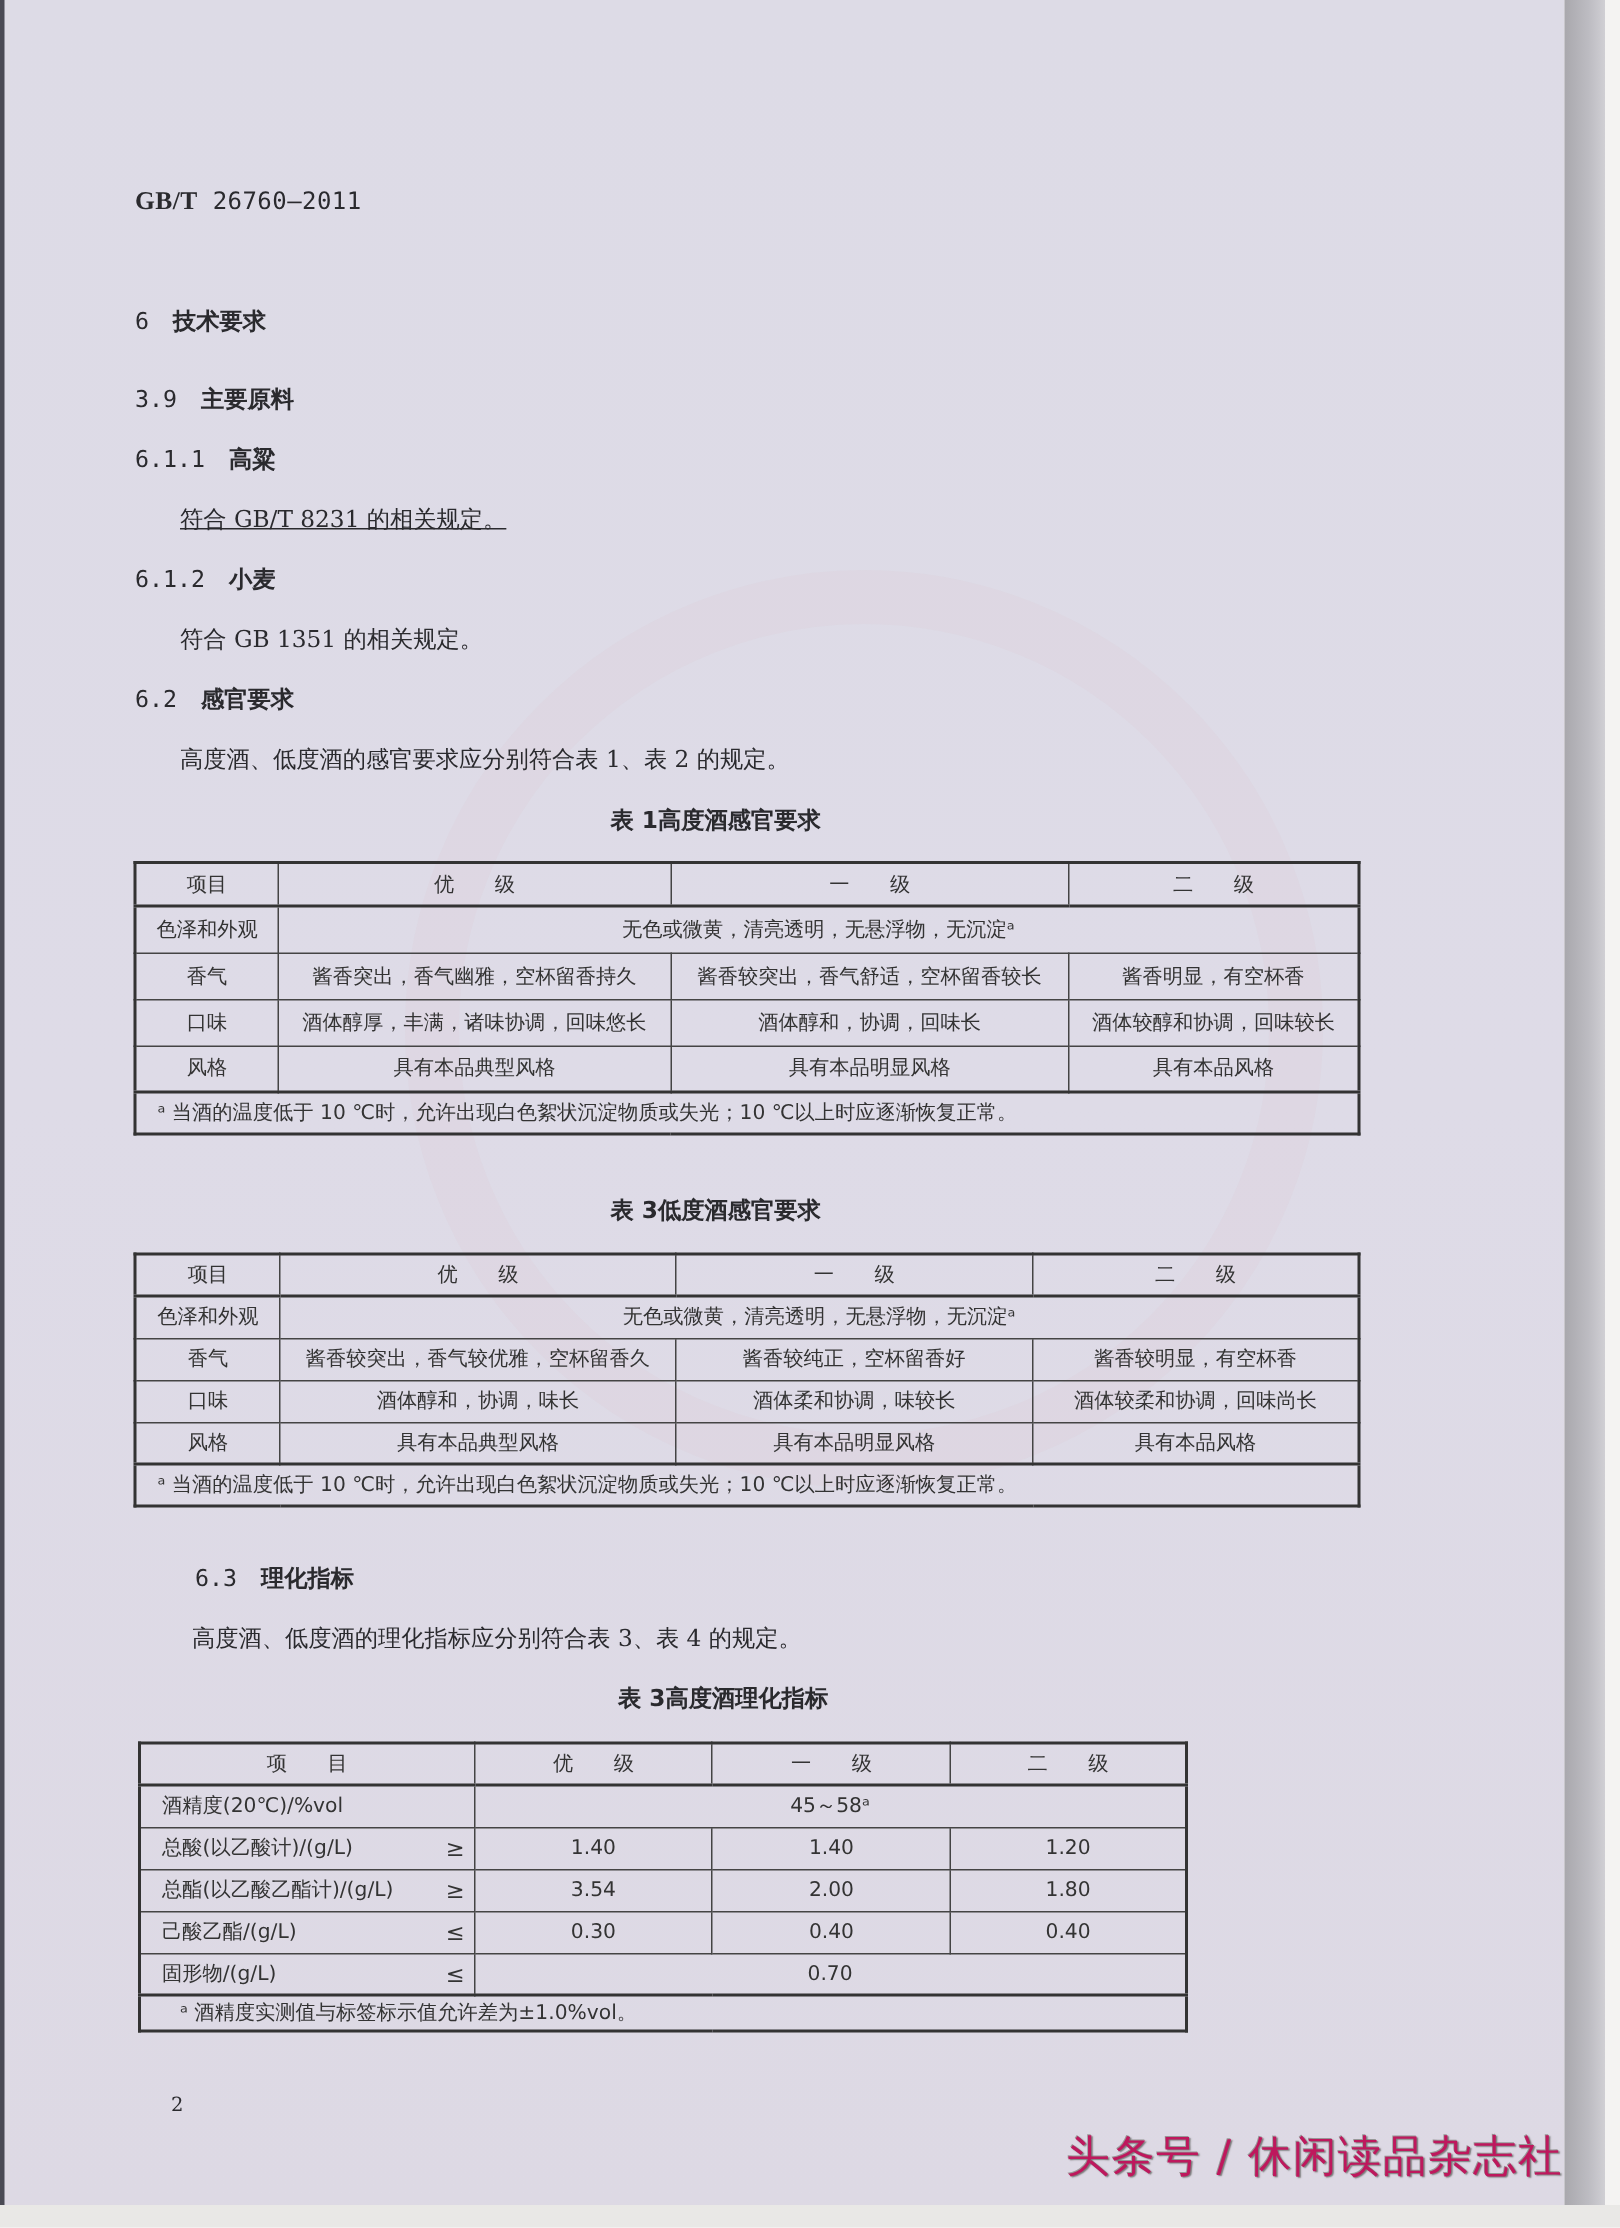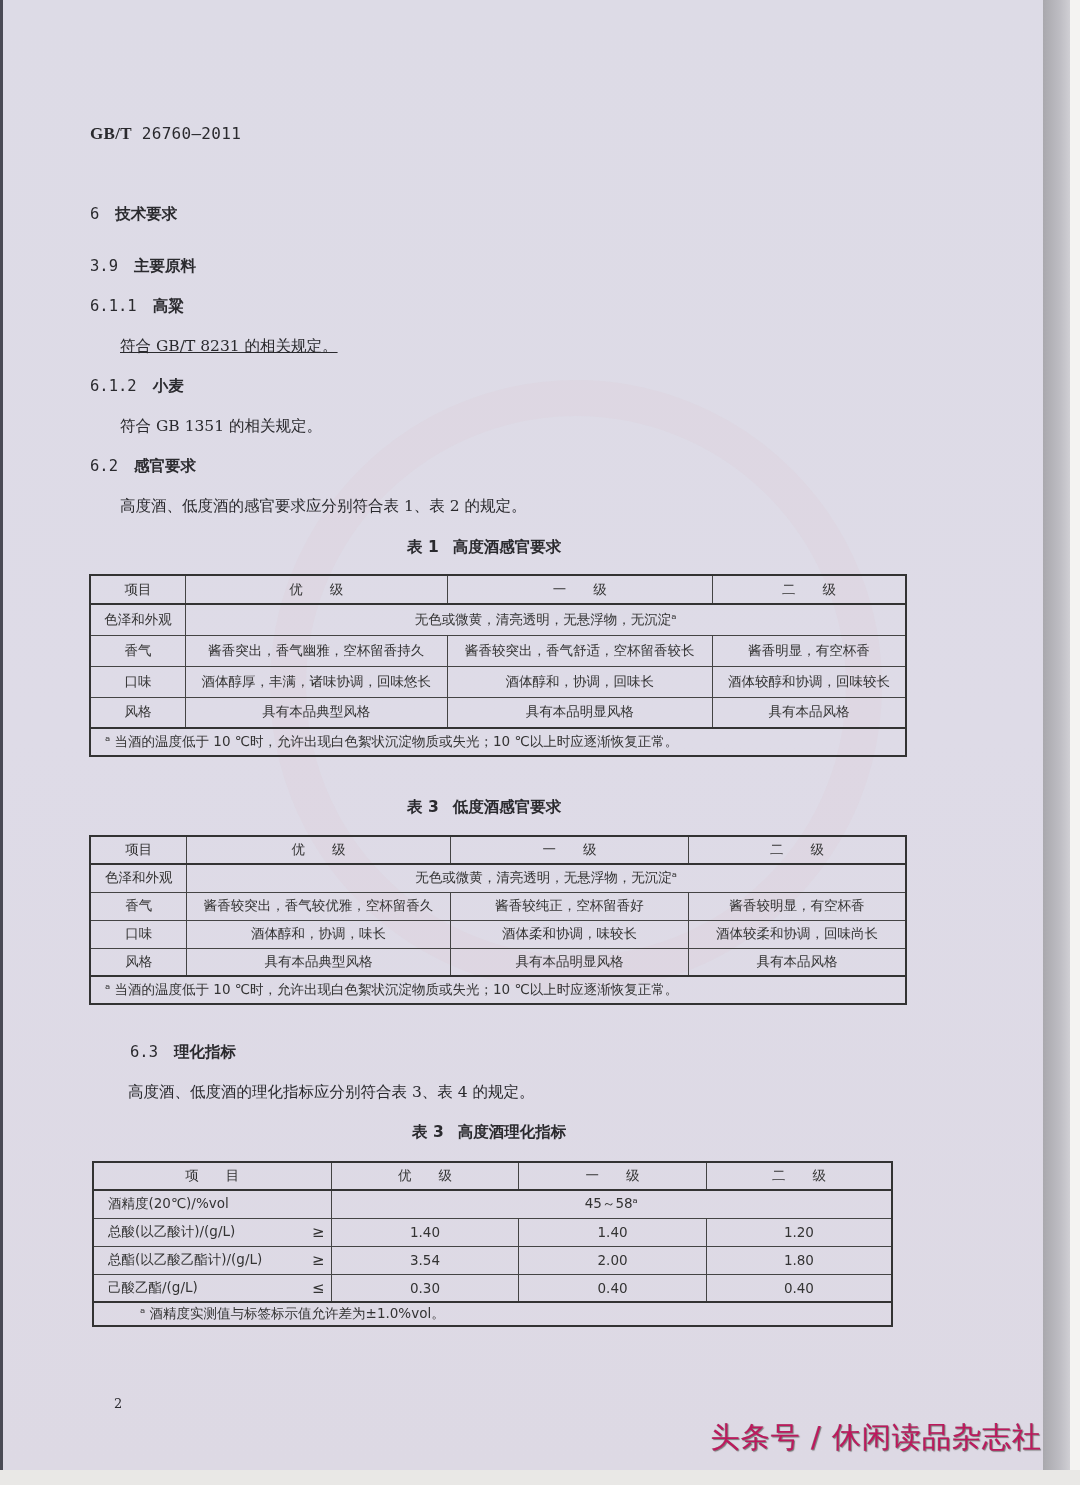--- a/index.html
+++ b/index.html
@@ -22,21 +22,21 @@
     position: absolute; left: 0; top: 0; width: 3px; height: 1470px; background: #4a4a55;
   }
   .bottom-strip { position: absolute; left: 0; top: 1470px; width: 1080px; height: 15px; background: #e9e8e6; }
   .t { position: absolute; white-space: nowrap; }
   .std-code { left: 90px; top: 124px; font-size: 16px; font-family: "DejaVu Sans Mono", monospace; letter-spacing: 0.3px; }
   .std-code b { font-family: "Liberation Serif", serif; font-weight: bold; font-size: 17px; }
   .h { font-family: "DejaVu Sans", sans-serif; font-size: 15.5px; font-weight: bold; }
   .h .num { font-family: "DejaVu Sans Mono", monospace; font-weight: normal; margin-right: 16px; }
   .p { font-size: 15.5px; }
   .caption { font-family: "DejaVu Sans", sans-serif; font-size: 15.5px; font-weight: bold; }
-  .caption .num { margin-right: 14px; }
+  .caption .num { }
 
   table.doc {
     position: absolute; border-collapse: collapse; font-size: 13.5px;
     font-family: "DejaVu Sans", sans-serif; color: #333;
     border: 2px solid #333;
   }
   table.doc td, table.doc th {
     border: 1px solid #444; text-align: center; padding: 0 4px; font-weight: normal;
     white-space: nowrap;
   }
@@ -188,21 +188,21 @@
 </table>
 
 <div class="t h" style="left:90px; top:1042px;margin-left:40px;">
   <span class="num">6.3</span><span>理化指标</span>
 </div>
 <div class="t p" style="left:128px; top:1082px;">高度酒、低度酒的理化指标应分别符合表 3、表 4 的规定。</div>
 
 <div class="t caption" style="left:412px; top:1122px;">
   <span class="num">表 3</span><span>高度酒理化指标</span>
 </div>
-<table class="doc" style="left:92px; top:1161px; width:801px;border-radius:22px;">
+<table class="doc" style="left:92px; top:1161px; width:700px;border-radius:22px;">
   <colgroup>
       <col style="width:241px">
       <col style="width:193px">
       <col style="width:193px">
       <col style="width:191px">
     </colgroup>
   <thead>
     <tr style="height:28px">
       <th>项　　目</th>
       <th>优　　级</th>
@@ -226,21 +226,25 @@
       <td>3.54</td>
       <td>2.00</td>
       <td>1.80</td>
     </tr>
     <tr style="height:28px">
       <td class="item-left"><span>己酸乙酯/(g/L)</span><span class="op">≤</span></td>
       <td>0.30</td>
       <td>0.40</td>
       <td>0.40</td>
     </tr>
+    <tr style="height:28px">
+      <td class="item-left"><span>固形物/(g/L)</span><span class="op">≤</span></td>
+      <td colspan="3">0.70</td>
+    </tr>
     <tr style="height:24px">
-      <td colspan="4" class="note" style="padding-left:46px">ᵃ 酒精度实测值与标签标示值允许差为±1.0%vol。</td>
+      <td colspan="4" class="note" style="padding-left:26px">ᵃ 酒精度实测值与标签标示值允许差为±1.0%vol。</td>
     </tr>
   </tbody>
 </table>
 
 <div class="t page-num">2</div>
 
 <div class="watermark">头条号 / 休闲读品杂志社</div>
 
 </body></html>

